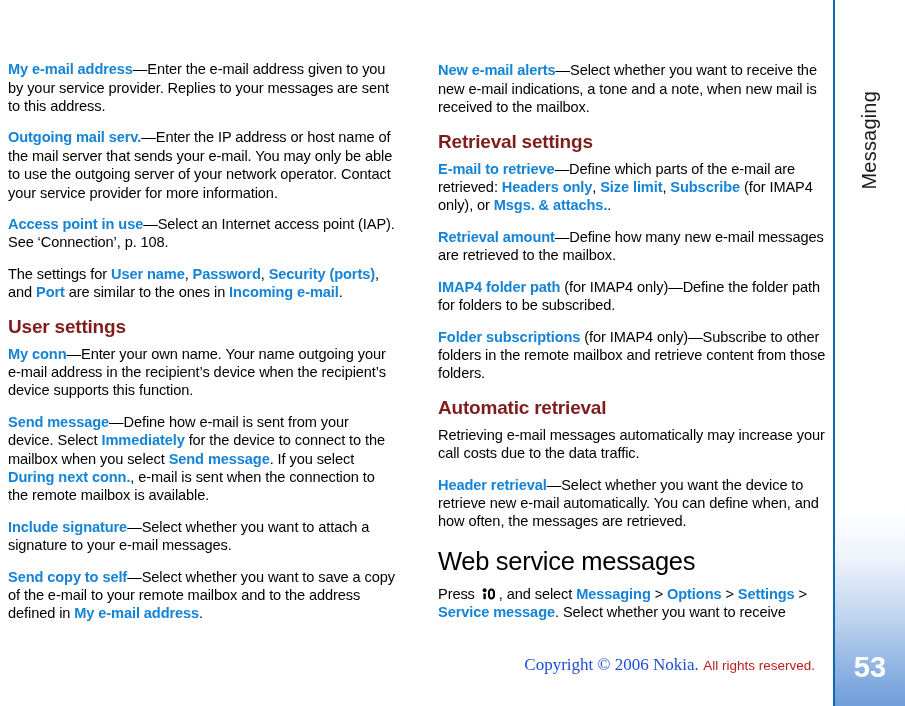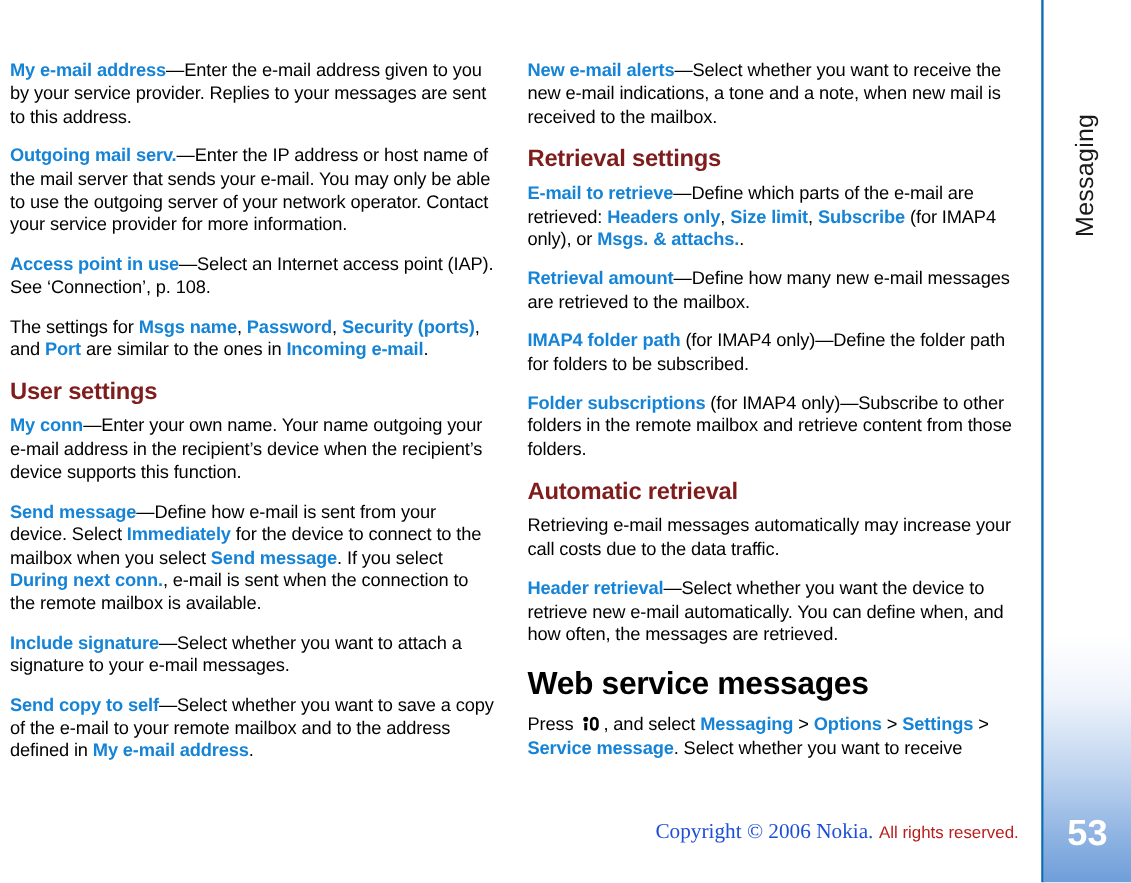--- a/index.html
+++ b/index.html
@@ -74,23 +74,24 @@
   }
 
   
   .columns {
     position: absolute;
     left: 0;
     top: 48px;
     width: 833px;
     height: 600px;
     display: flex;
-    gap: 24px;
+    gap: 40px;
     box-sizing: border-box;
     padding: 0 12px 0 8px;
+    align-items: center;
   }
   .col {
     width: 390px;
     flex: 0 0 390px;
   }
 
   p.para {
     margin: 0 0 13px 0;
     font-size: 14.6px;
     line-height: 18.4px;
@@ -104,21 +105,21 @@
     font-size: 19px;
     line-height: 23px;
     font-weight: 700;
     color: #7f1d1d;
     letter-spacing: -0.2px;
   }
   h1.heading-big {
     margin: 16px 0 9px 0;
     font-size: 25.5px;
     line-height: 29px;
-    font-weight: 700;
+    font-weight: 400;
     color: #000000;
     letter-spacing: -0.3px;
   }
   .kw {
     color: #1583d6;
     font-weight: 700;
   }
   .menukey {
     display: inline-block;
     vertical-align: -2px;
@@ -152,21 +153,21 @@
 </head>
 <body>
 
 <div class="page">
 
   <div class="columns">
     <div class="col" id="left-col">
         <p class="para"><span class="kw">My e-mail address</span><span>—Enter the e-mail address given to you by your service provider. Replies to your messages are sent to this address.</span></p>
         <p class="para"><span class="kw">Outgoing mail serv.</span><span>—Enter the IP address or host name of the mail server that sends your e-mail. You may only be able to use the outgoing server of your network operator. Contact your service provider for more information.</span></p>
         <p class="para"><span class="kw">Access point in use</span><span>—Select an Internet access point (IAP). See ‘Connection’, p. 108.</span></p>
-        <p class="para"><span>The settings for </span><span class="kw">Msgs name</span><span>, </span><span class="kw">Password</span><span>, </span><span class="kw">Security (ports)</span><span>, and </span><span class="kw">Port</span><span> are similar to the ones in </span><span class="kw">Incoming e-mail</span><span>.</span></p>
+        <p class="para"><span>The settings for </span><span class="kw">User name</span><span>, </span><span class="kw">Password</span><span>, </span><span class="kw">Security (ports)</span><span>, and </span><span class="kw">Port</span><span> are similar to the ones in </span><span class="kw">Incoming e-mail</span><span>.</span></p>
         <h2 class="heading">User settings</h2>
         <p class="para"><span class="kw">My conn</span><span>—Enter your own name. Your name outgoing your e-mail address in the recipient’s device when the recipient’s device supports this function.</span></p>
         <p class="para"><span class="kw">Send message</span><span>—Define how e-mail is sent from your device. Select </span><span class="kw">Immediately</span><span> for the device to connect to the mailbox when you select </span><span class="kw">Send message</span><span>. If you select </span><span class="kw">During next conn.</span><span>, e-mail is sent when the connection to the remote mailbox is available.</span></p>
         <p class="para"><span class="kw">Include signature</span><span>—Select whether you want to attach a signature to your e-mail messages.</span></p>
         <p class="para"><span class="kw">Send copy to self</span><span>—Select whether you want to save a copy of the e-mail to your remote mailbox and to the address defined in </span><span class="kw">My e-mail address</span><span>.</span></p>
       </div>
     <div class="col" id="right-col">
         <p class="para"><span class="kw">New e-mail alerts</span><span>—Select whether you want to receive the new e-mail indications, a tone and a note, when new mail is received to the mailbox.</span></p>
         <h2 class="heading">Retrieval settings</h2>
         <p class="para"><span class="kw">E-mail to retrieve</span><span>—Define which parts of the e-mail are retrieved: </span><span class="kw">Headers only</span><span>, </span><span class="kw">Size limit</span><span>, </span><span class="kw">Subscribe</span><span> (for IMAP4 only), or </span><span class="kw">Msgs. &amp; attachs.</span><span>.</span></p>

